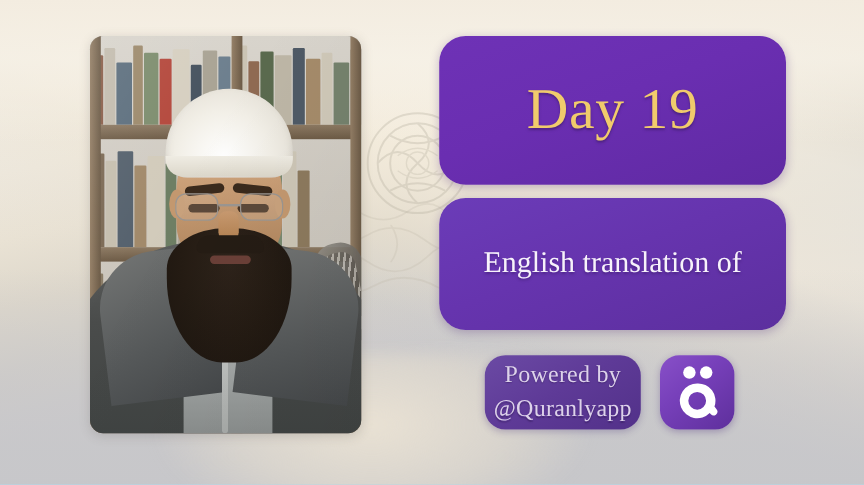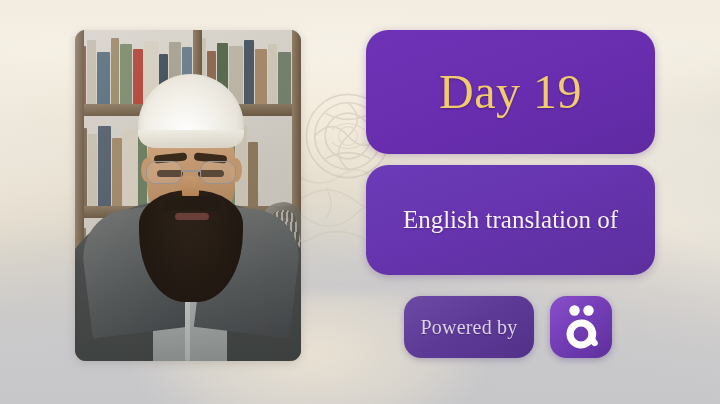--- a/index.html
+++ b/index.html
@@ -455,20 +455,21 @@
   <div class="card" id="card-title">
     <div class="title-text">
       <span>English translation of</span><br>
     </div>
   </div>
 
   <div class="footer-row">
 
     <div class="powered-pill">
       <span>Powered by</span>
+      <span>@Quranlyapp</span>
     </div>
 
     <div class="app-logo">
       <svg viewBox="0 0 62 62">
         <circle cx="24.5" cy="14.5" r="5.2" fill="#ffffff"></circle>
         <circle cx="38.5" cy="14.5" r="5.2" fill="#ffffff"></circle>
         <path d="M31 23.5 a14.5 14.5 0 1 0 10.4 24.6 l1.0 1.2 a3.2 3.2 0 0 0 5.0 -3.9 l-2.0 -2.6
                  a14.5 14.5 0 0 0 -14.4 -19.3 z
                  M31 30.6 a7.4 7.4 0 1 1 0 14.8 a7.4 7.4 0 0 1 0 -14.8 z" fill="#ffffff"></path>
       </svg>

